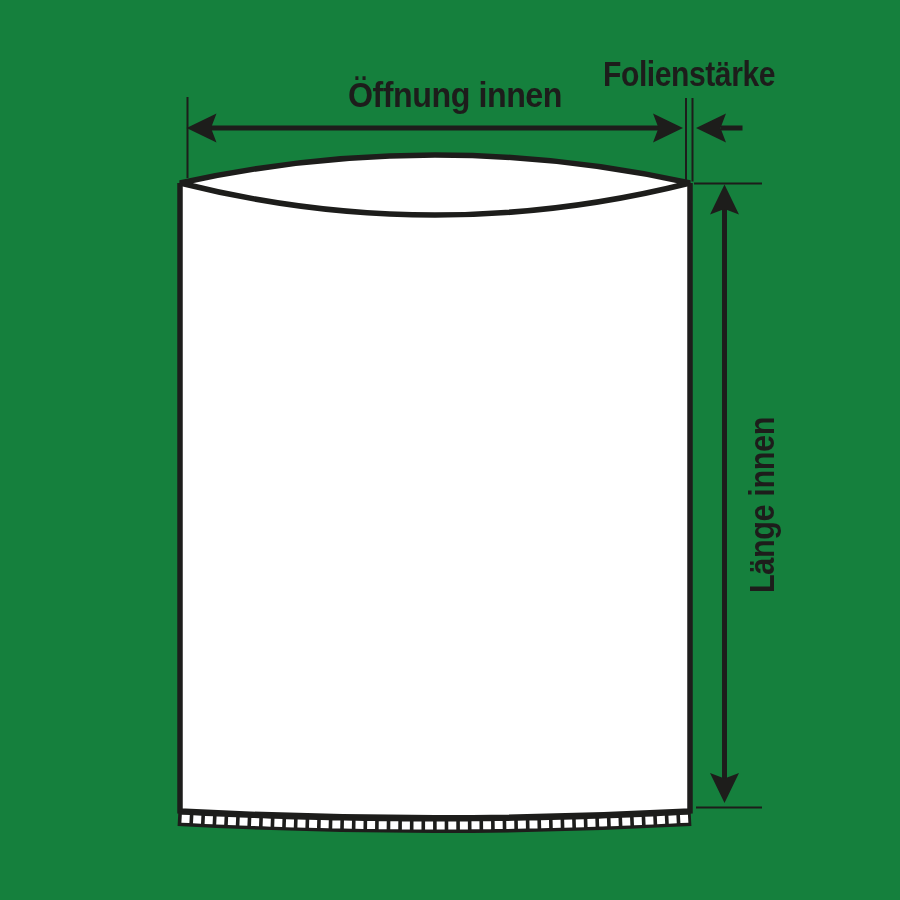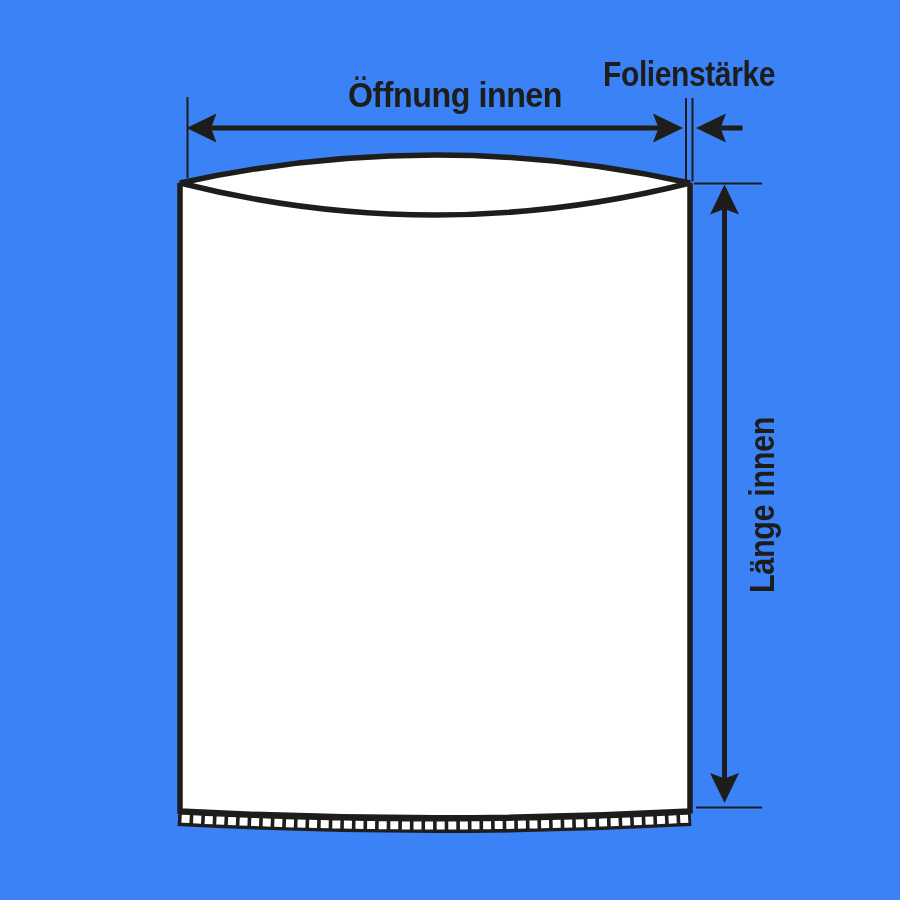--- a/index.html
+++ b/index.html
@@ -4,21 +4,21 @@
 <style>
   html, body {
     margin: 0;
     padding: 0;
     background: #ffffff;
   }
   .stage {
     position: relative;
     width: 900px;
     height: 900px;
-    background: #3b82f6;
+    background: #15803d;
     overflow: hidden;
     font-family: "Liberation Sans", sans-serif;
   }
   svg { display: block; }
   .dim-label {
     font-family: "Liberation Sans", sans-serif;
     font-weight: 700;
     font-size: 35px;
     letter-spacing: -0.5px;
     fill: #1d1d1b;

